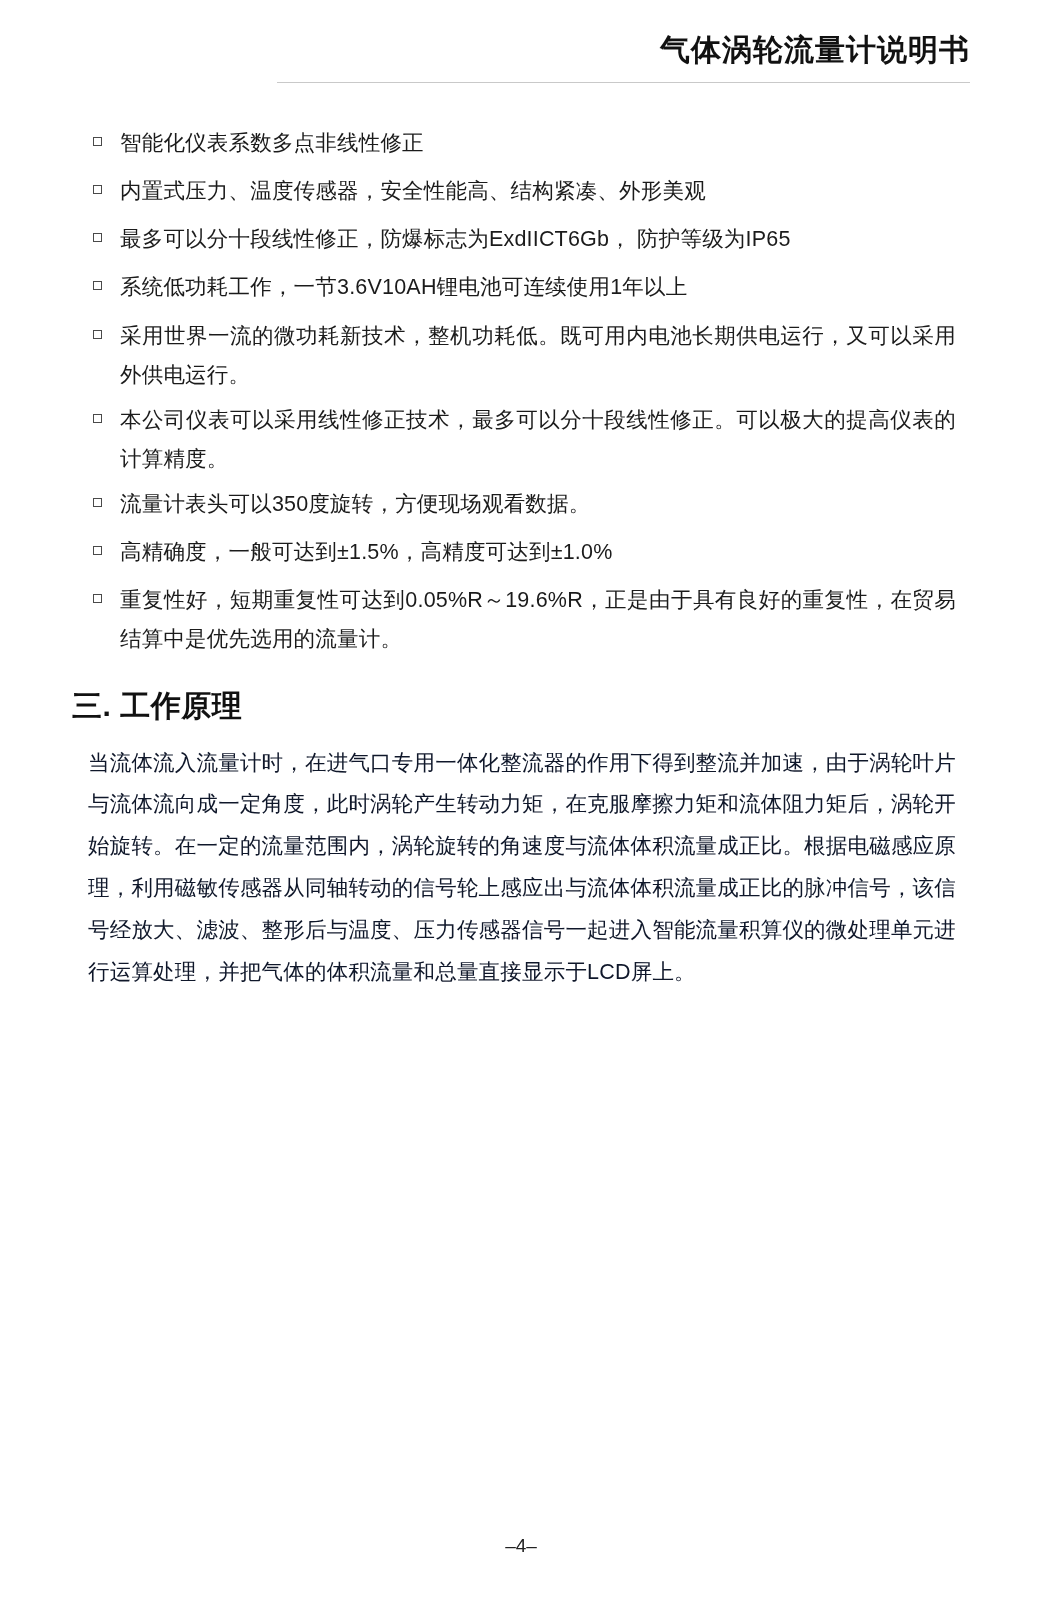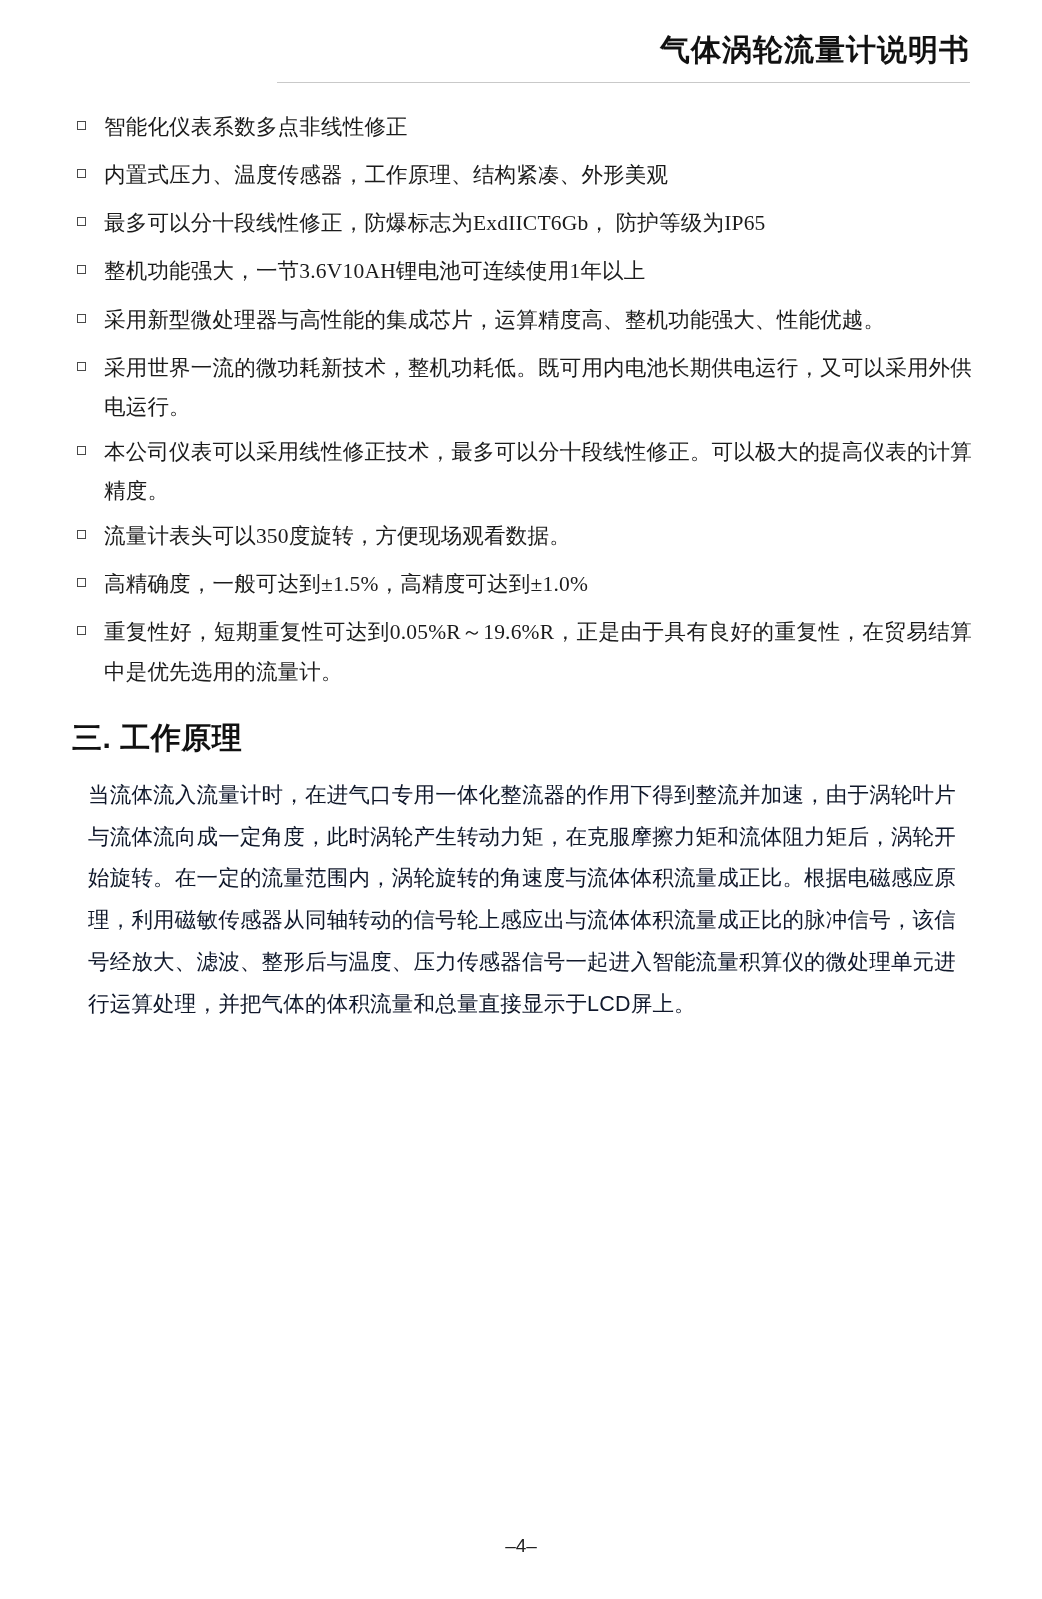--- a/index.html
+++ b/index.html
@@ -45,23 +45,22 @@
     border-top: 1px solid #c9c9c9;
   }
   .content {
     position: absolute;
     top: 108px;
     left: 72px;
     width: 900px;
   }
   ul.bullets {
     list-style: none;
-    margin: 0;
+    margin: 16px;
     padding: 0;
-    font-family: Liberation Serif, serif;
   }
   ul.bullets li {
     position: relative;
     padding-left: 32px;
     font-size: 21.5px;
     line-height: 1.82;
     margin-bottom: 9px;
     color: #1b1b1b;
     text-align: justify;
     letter-spacing: 0.2px;
@@ -116,33 +115,32 @@
 
   <div class="content">
 
     <ul class="bullets">
       <li>
         <span class="marker"></span>
         <span>智能化仪表系数多点非线性修正</span>
       </li>
       <li>
         <span class="marker"></span>
-        <span>内置式压力、温度传感器，工作原理、结构紧凑、外形美观</span>
+        <span>内置式压力、温度传感器，安全性能高、结构紧凑、外形美观</span>
       </li>
       <li>
         <span class="marker"></span>
         <span>最多可以分十段线性修正，防爆标志为ExdIICT6Gb， 防护等级为IP65</span>
       </li>
       <li>
         <span class="marker"></span>
-        <span>整机功能强大，一节3.6V10AH锂电池可连续使用1年以上</span>
+        <span>系统低功耗工作，一节3.6V10AH锂电池可连续使用1年以上</span>
       </li>
       <li>
         <span class="marker"></span>
-        <span>采用新型微处理器与高性能的集成芯片，运算精度高、整机功能强大、性能优越。</span>
       </li>
       <li class="tight">
         <span class="marker"></span>
         <span>采用世界一流的微功耗新技术，整机功耗低。既可用内电池长期供电运行，又可以采用外供电运行。</span>
       </li>
       <li class="tight">
         <span class="marker"></span>
         <span>本公司仪表可以采用线性修正技术，最多可以分十段线性修正。可以极大的提高仪表的计算精度。</span>
       </li>
       <li>

